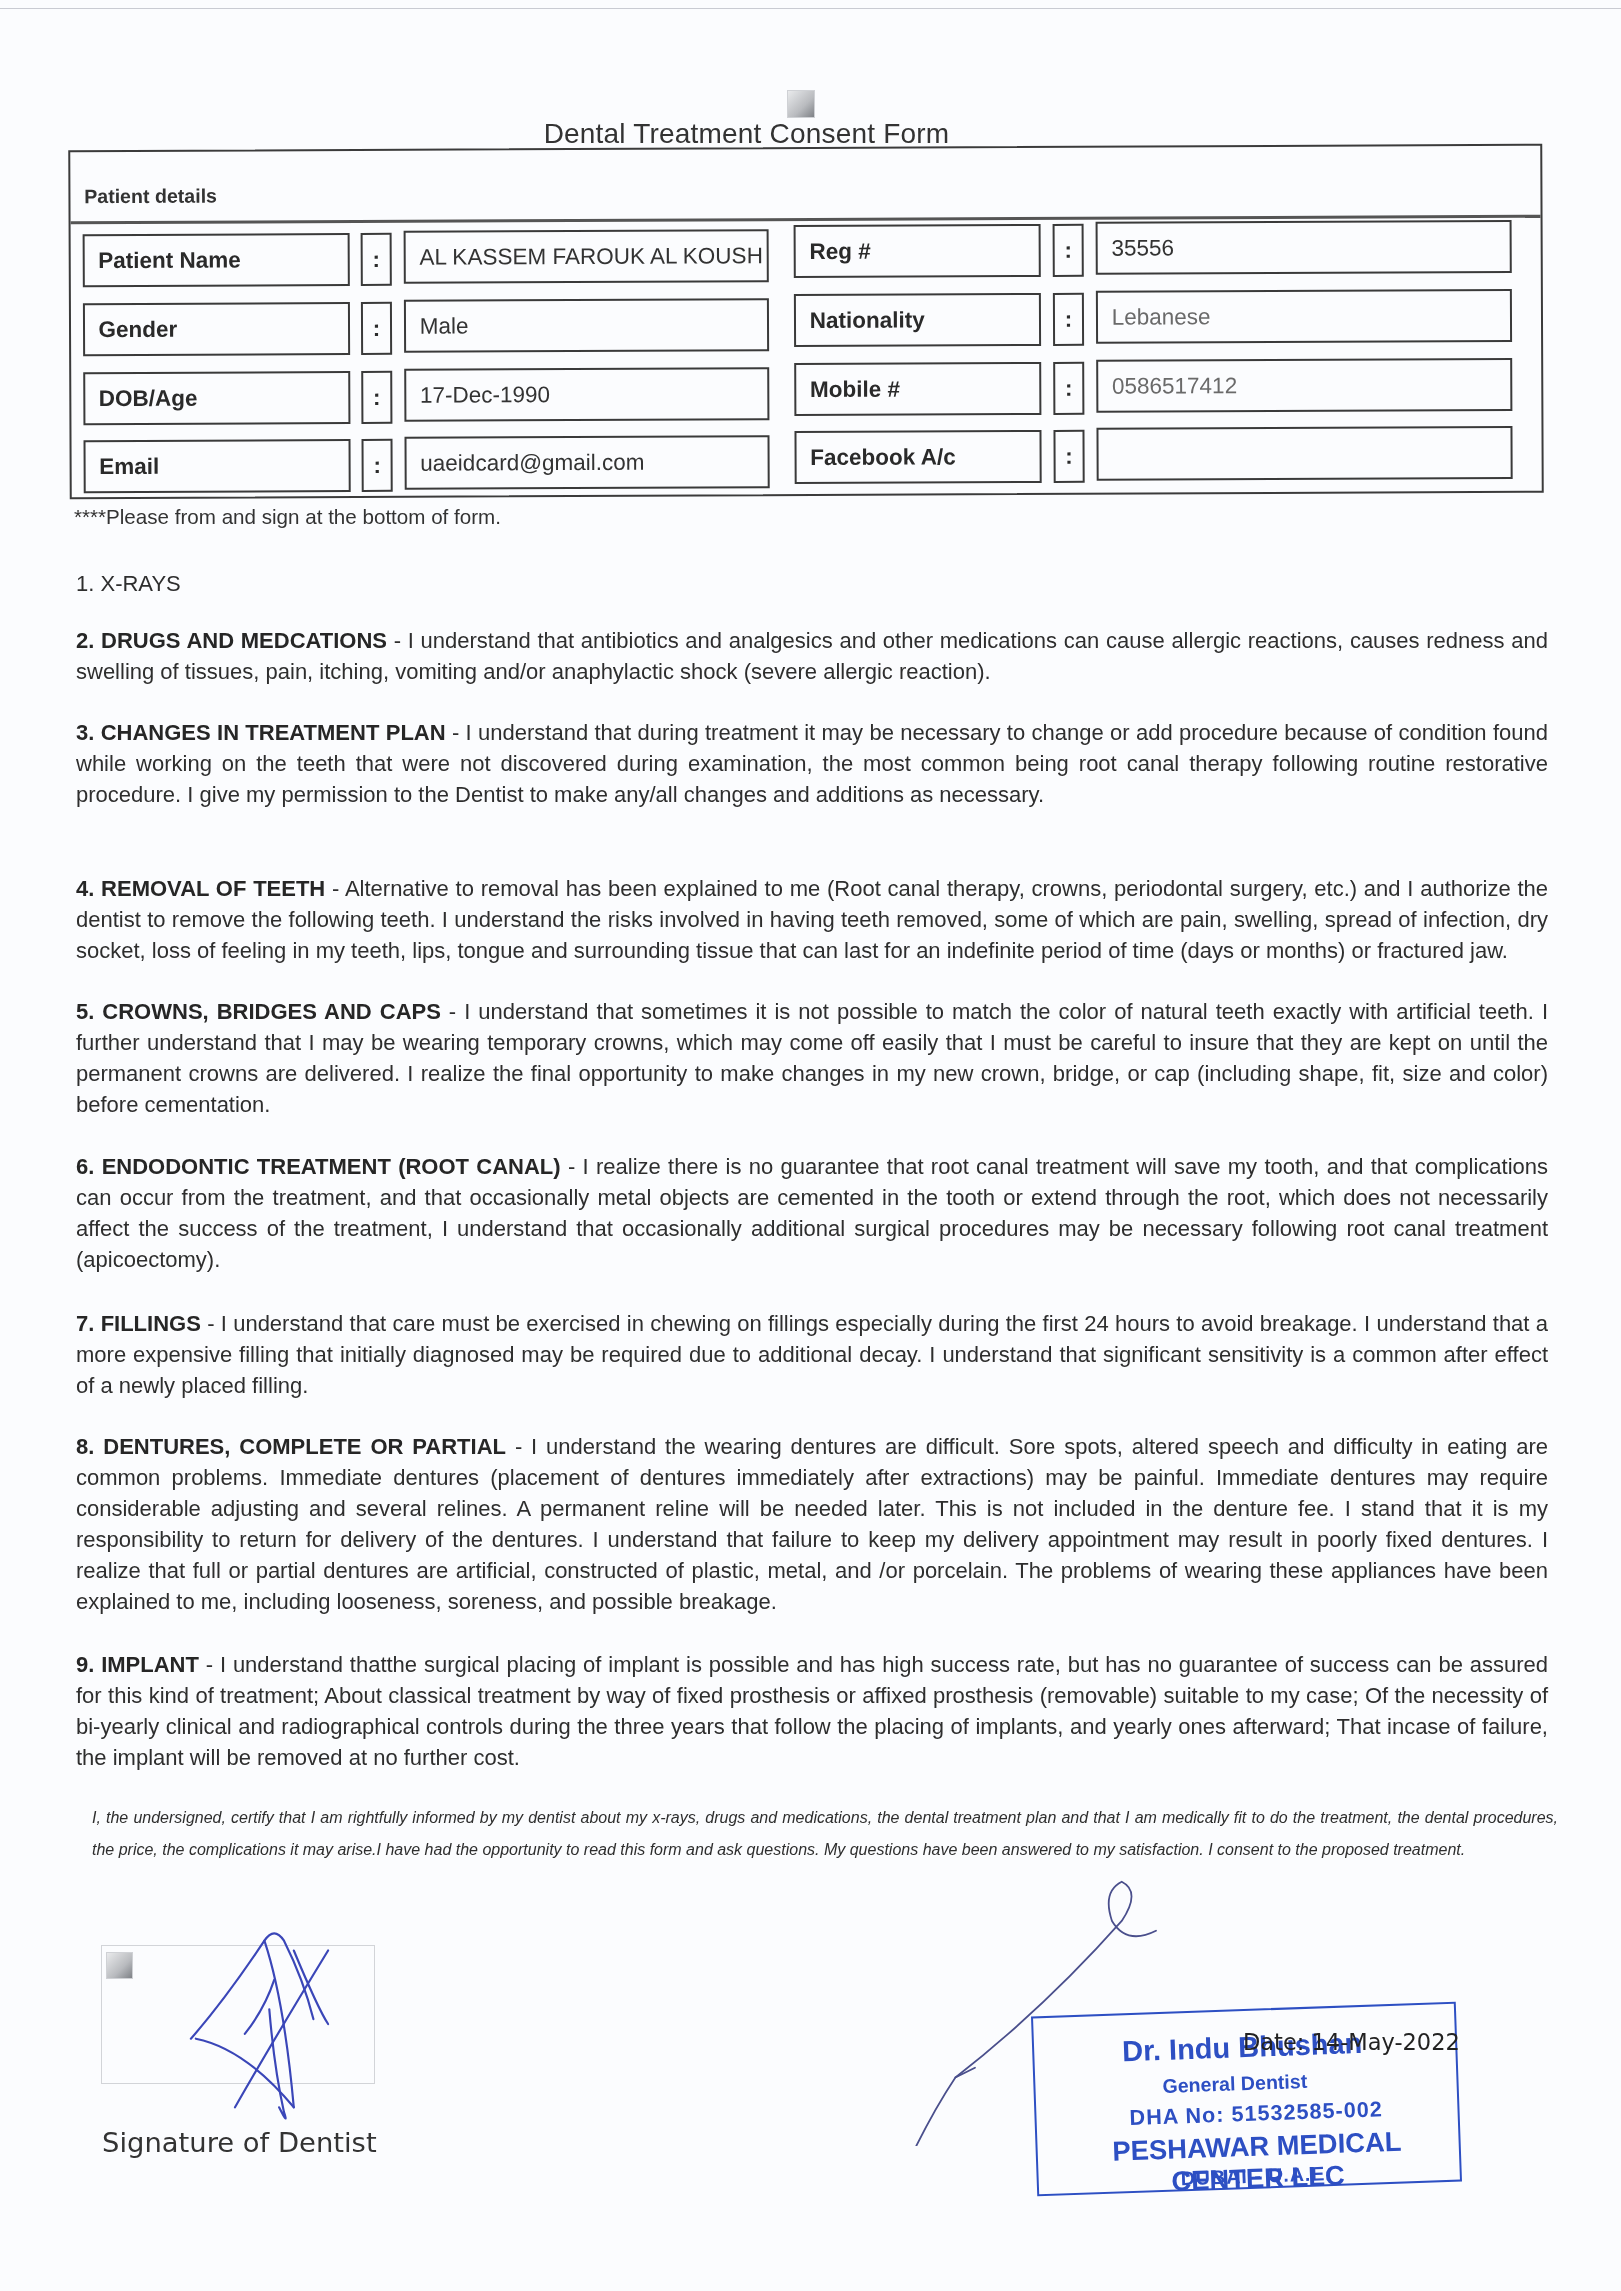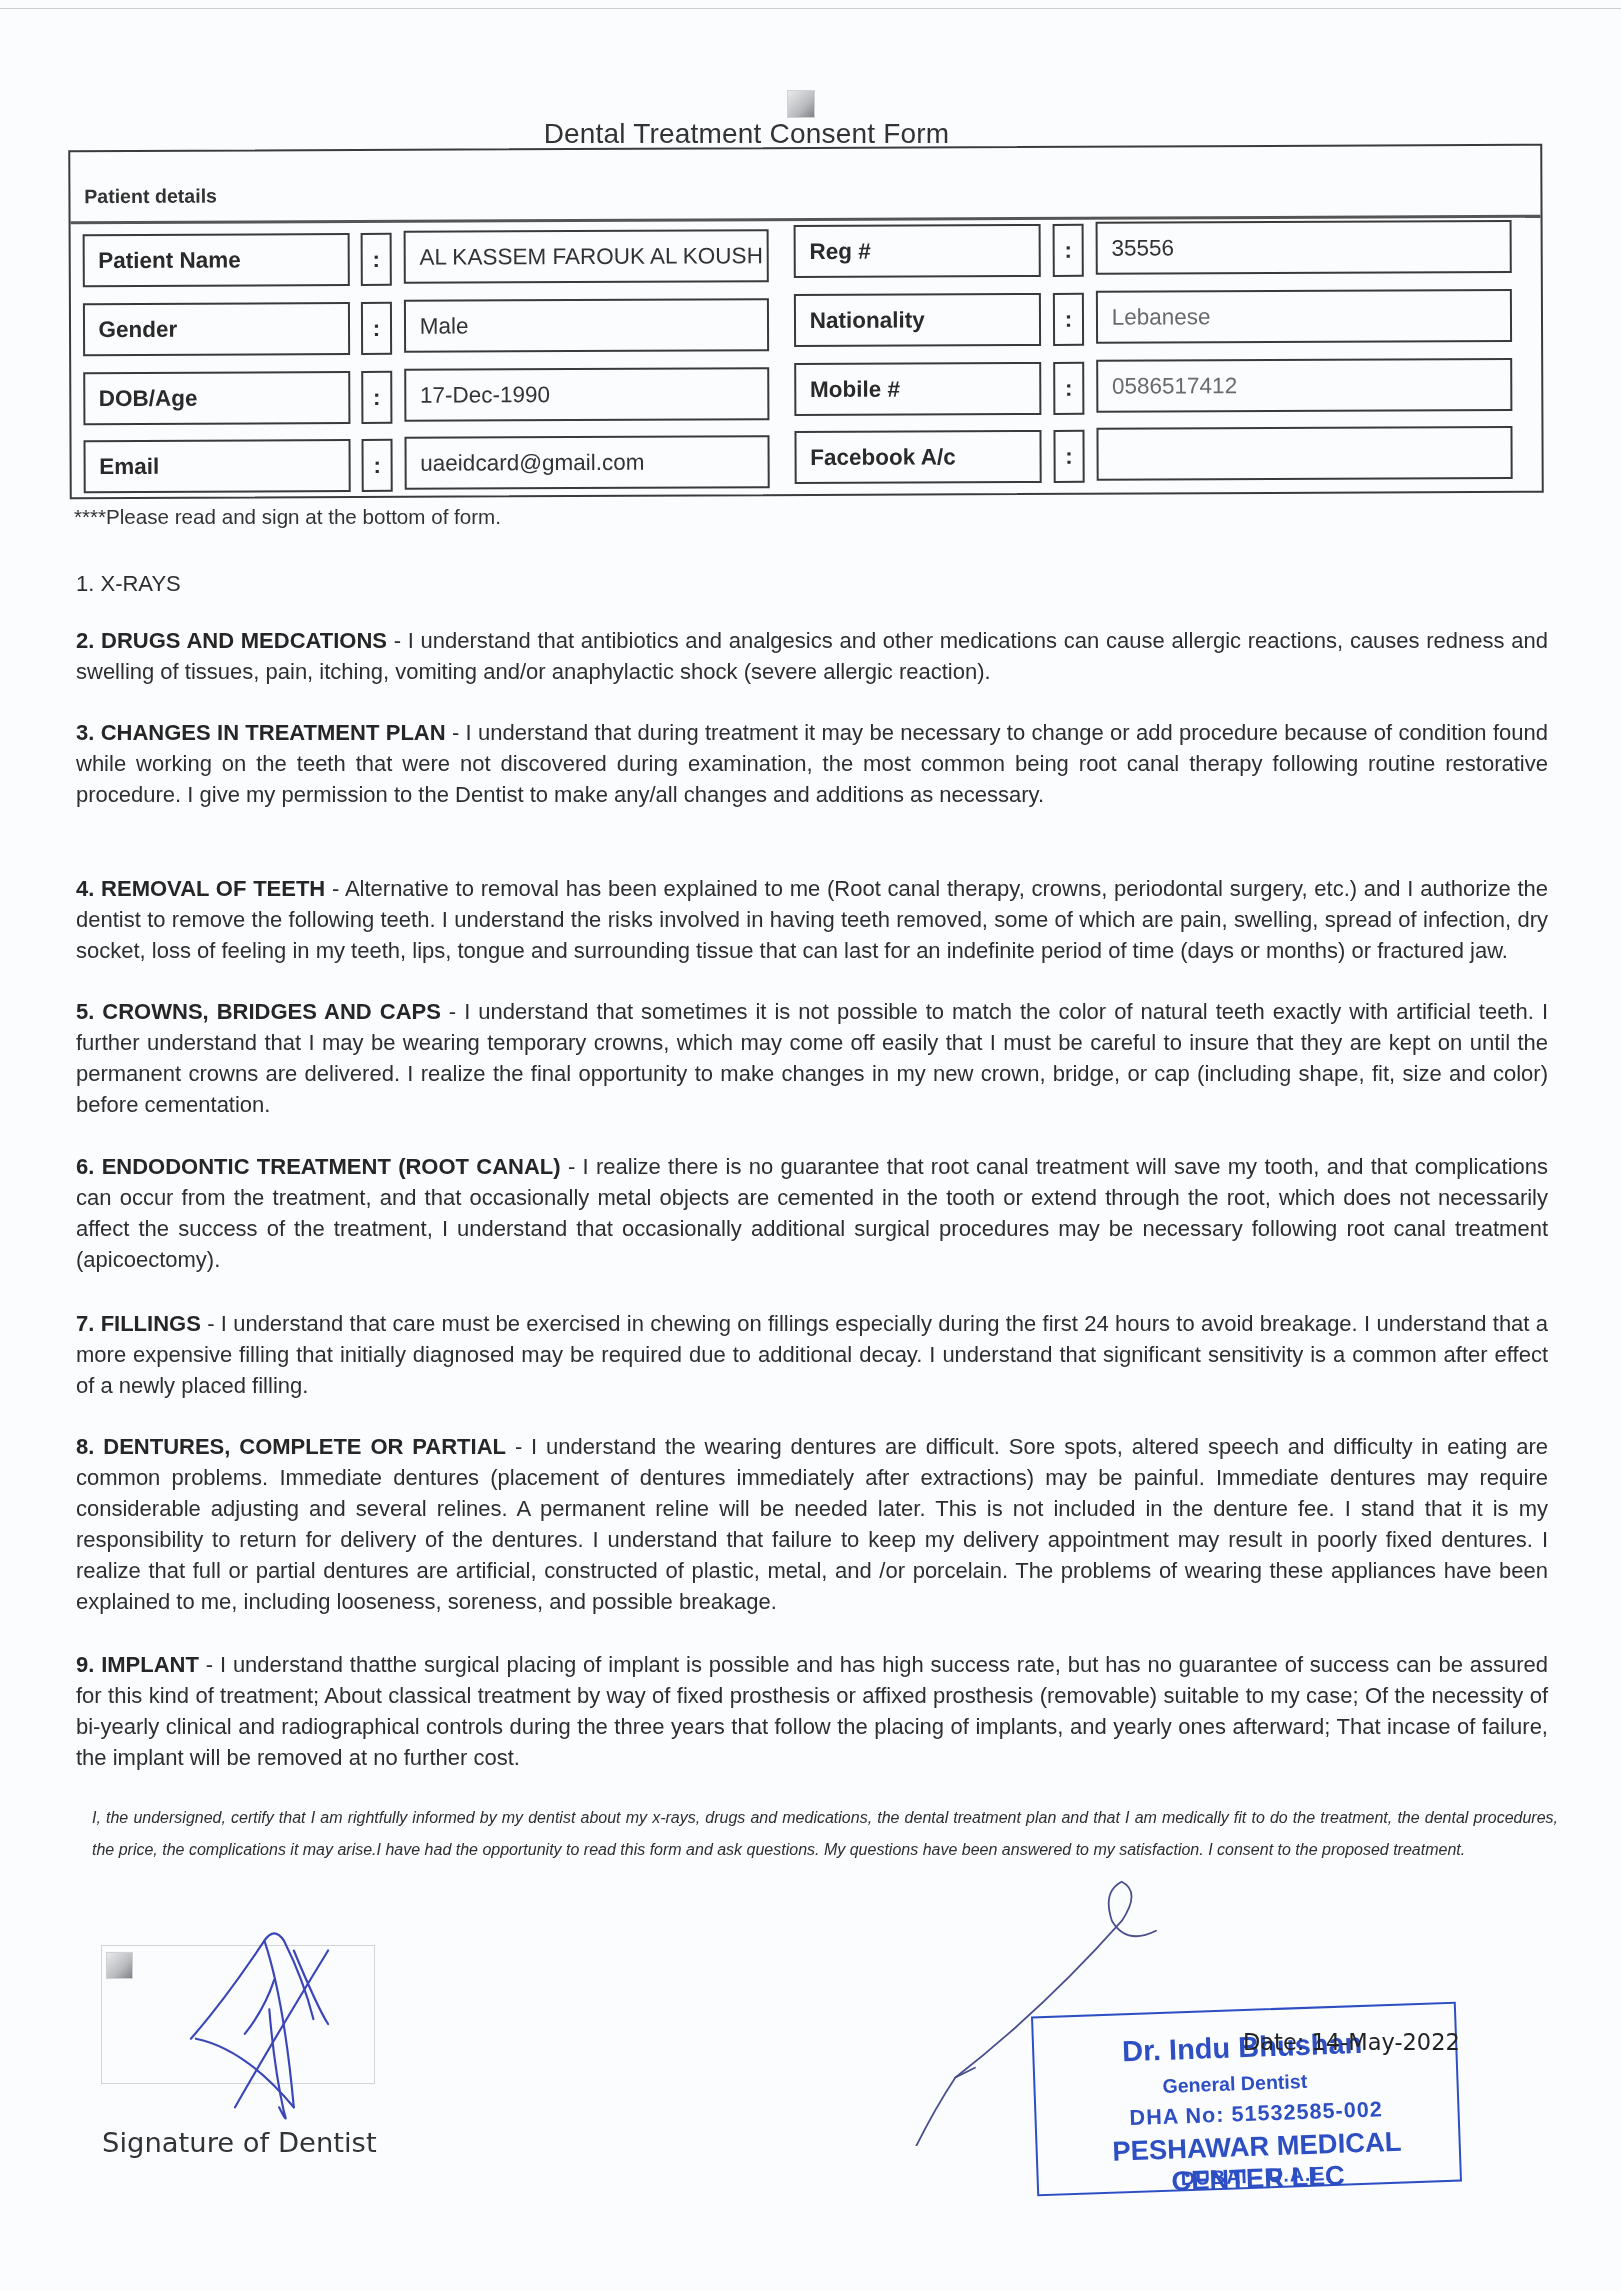--- a/index.html
+++ b/index.html
@@ -100,21 +100,21 @@
 
   <div class="cell lbl" style="left:723px; top:214px; width:247px;">Mobile #</div>
   <div class="cell colon" style="left:982px; top:214px; width:31px;">:</div>
   <div class="cell val faded" style="left:1025px; top:212px; width:416px;">0586517412</div>
 
   <div class="cell lbl" style="left:723px; top:282px; width:247px;">Facebook A/c</div>
   <div class="cell colon" style="left:982px; top:282px; width:31px;">:</div>
   <div class="cell val" style="left:1025px; top:280px; width:416px;"></div>
 </div>
 
-<div class="note">****Please read and sign at the bottom of form.</div>
+<div class="note">****Please from and sign at the bottom of form.</div>
 
 <div class="section" style="top:568px;">
   <span style="font-weight:normal;">1. X-RAYS</span><span></span>
 </div>
 <div class="section" style="top:625px;">
   <span class="head">2. DRUGS AND MEDCATIONS</span><span> - I understand that antibiotics and analgesics and other medications can cause allergic reactions, causes redness and swelling of tissues, pain, itching, vomiting and/or anaphylactic shock (severe allergic reaction).</span>
 </div>
 <div class="section" style="top:717px;">
   <span class="head">3. CHANGES IN TREATMENT PLAN</span><span> - I understand that during treatment it may be necessary to change or add procedure because of condition found while working on the teeth that were not discovered during examination, the most common being root canal therapy following routine restorative procedure. I give my permission to the Dentist to make any/all changes and additions as necessary.</span>
 </div>

